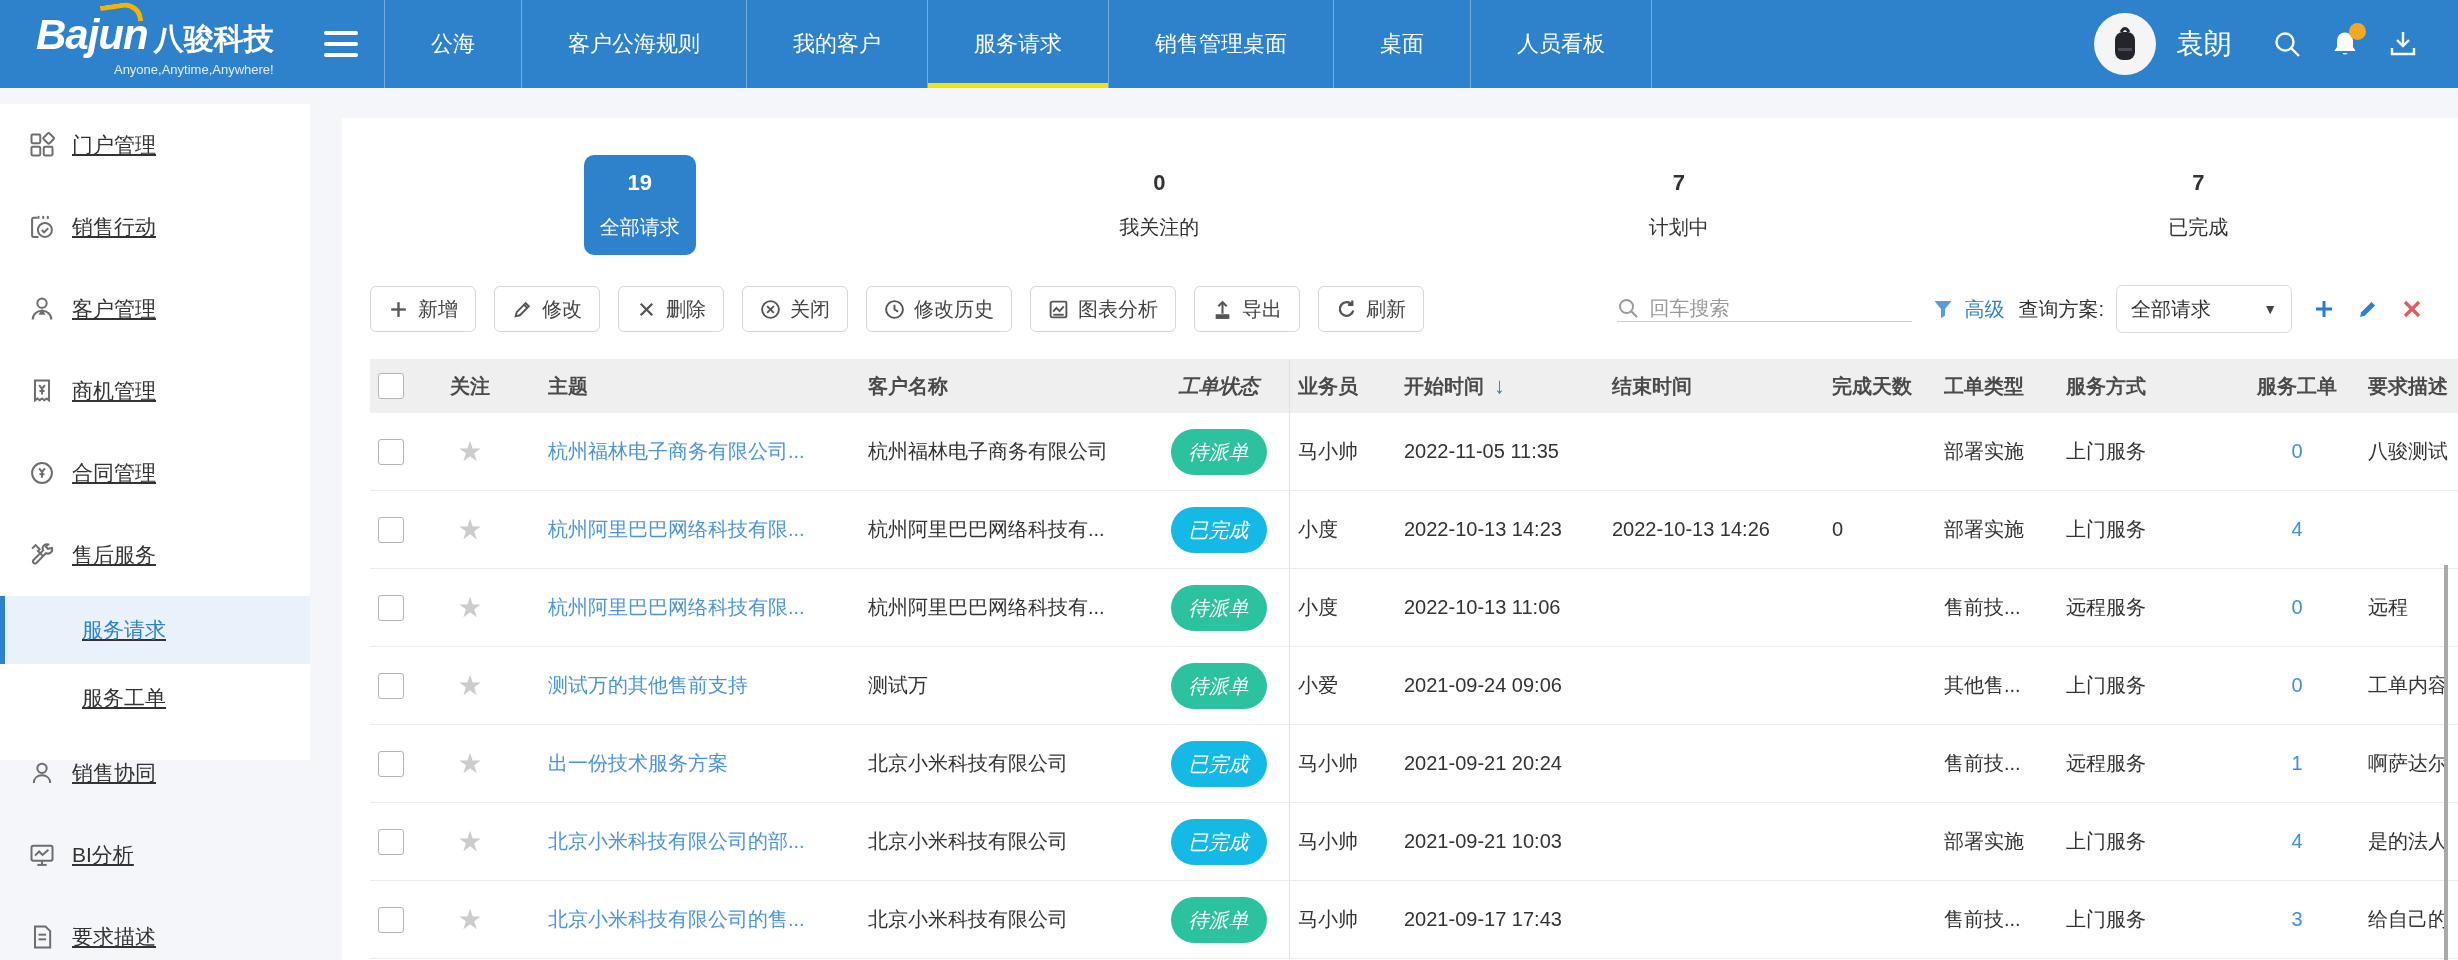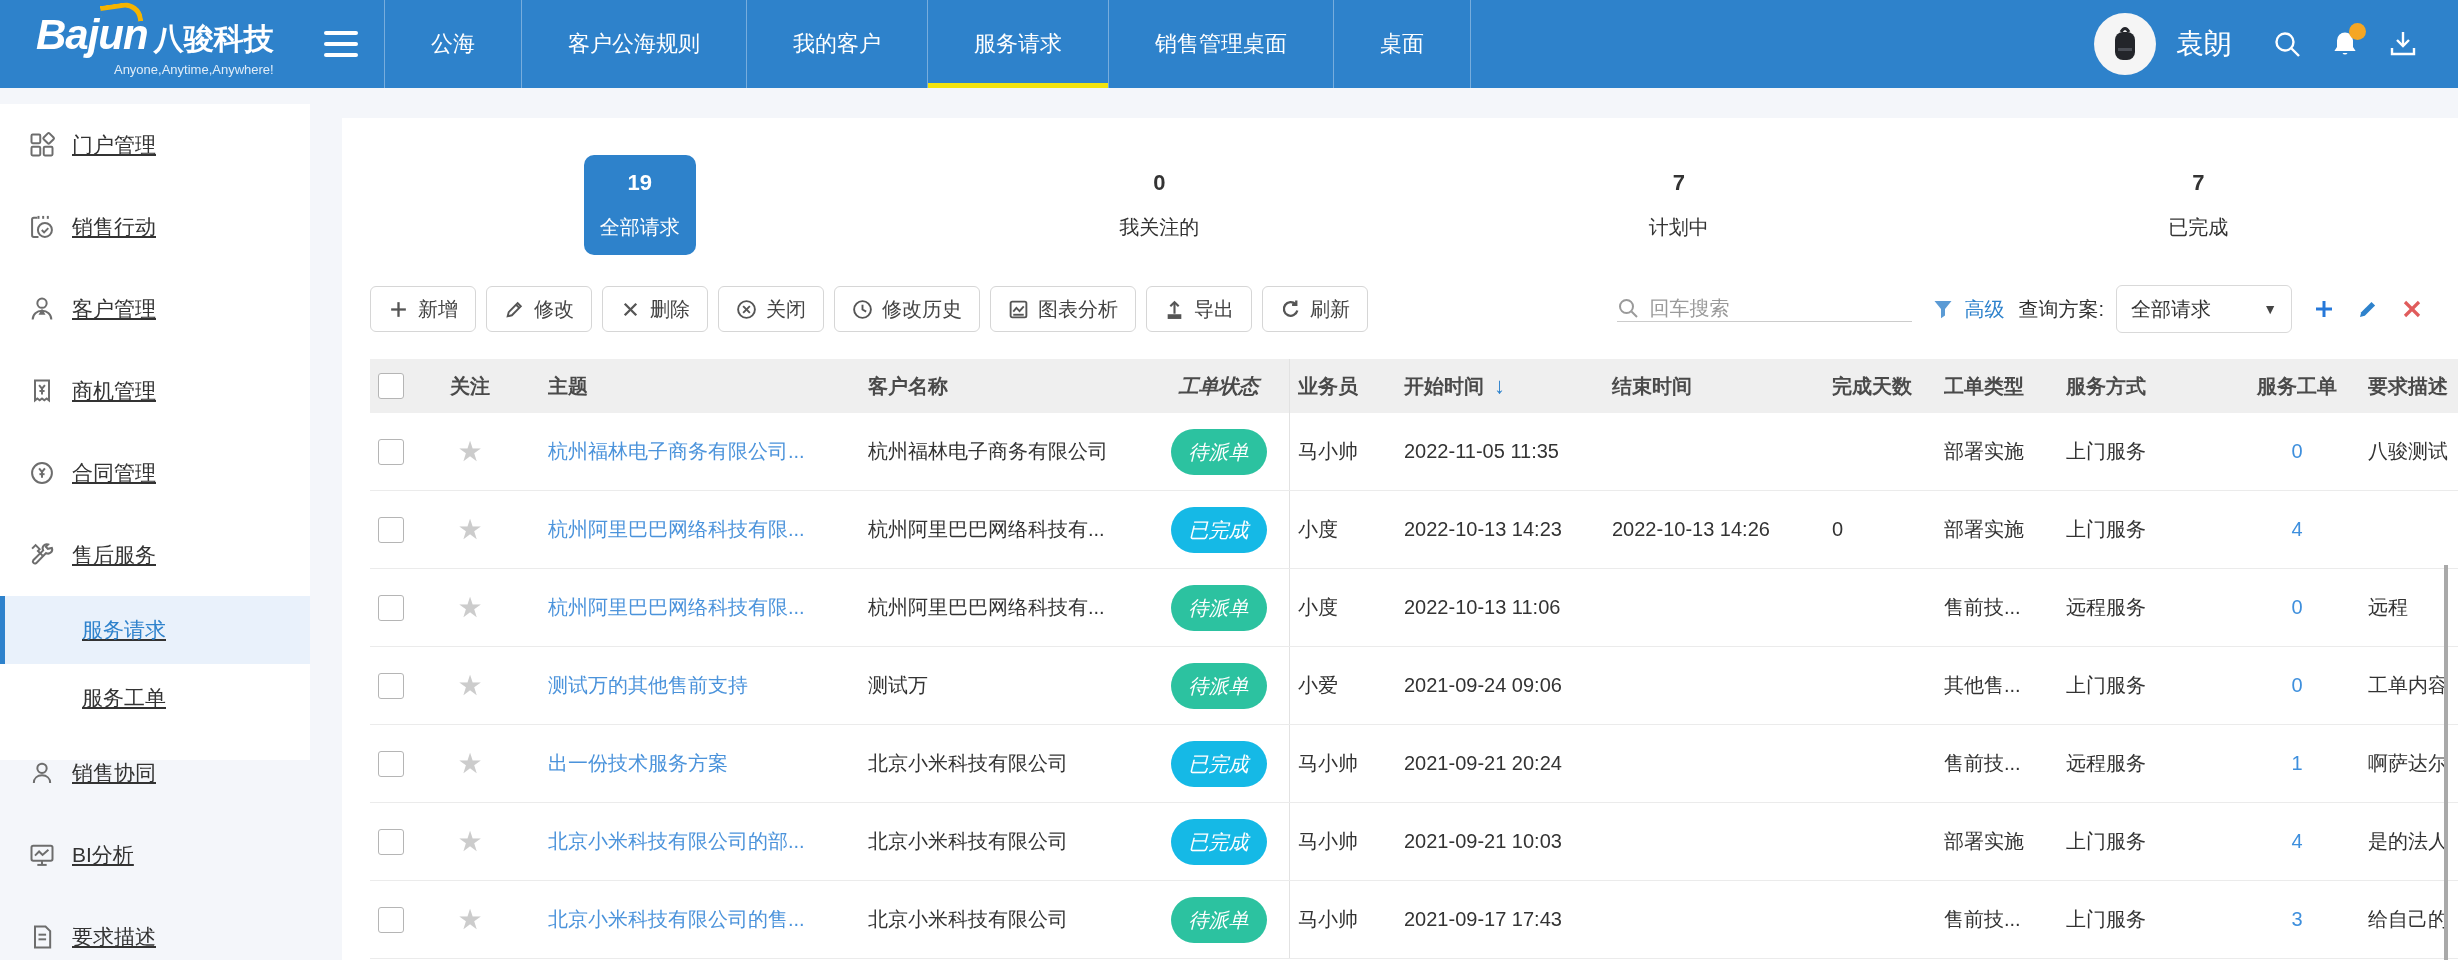--- a/index.html
+++ b/index.html
@@ -58,21 +58,21 @@
   .stats { display:flex; padding:37px 0 0 38px; }
   .stat-col { width:525px; display:flex; justify-content:center; }
   .stat-box { width:112px; height:100px; border-radius:10px; display:flex; flex-direction:column;
     align-items:center; justify-content:center; cursor:pointer; }
   .stat-box .st-val { font-size:22px; font-weight:bold; color:#333; margin-bottom:18px; }
   .stat-box .st-lab { font-size:20px; color:#333; white-space:nowrap; }
   .stat-box.active { background:#2e82cb; }
   .stat-box.active .st-val, .stat-box.active .st-lab { color:#fff; }
 
   
-  .toolbar { display:flex; align-items:center; margin:30px 34px 0 28px; }
+  .toolbar { display:flex; align-items:center; margin:30px 34px 0 28px;gap:8px; }
   .tb-btn { display:inline-flex; align-items:center; height:46px; padding:0 17px; margin-right:10px;
     background:#fff; border:1px solid #d6d6d6; border-radius:6px; font-size:20px; color:#444; cursor:pointer; white-space:nowrap; }
   .tb-btn .t-icon { width:21px; height:21px; margin-right:9px; }
   .tb-right { margin-left:auto; display:flex; align-items:center; }
   .search-wrap { display:flex; align-items:center; border-bottom:1px solid #ccc; padding-bottom:1px; width:295px; }
   .search-wrap .t-icon { width:22px; height:22px; margin-right:10px; flex:none; }
   .search-input { border:none; outline:none; font-size:20px; color:#333; width:100%; background:transparent; }
   .search-input::placeholder { color:#9a9a9a; }
   .funnel { width:22px; height:22px; margin:0 10px 0 20px; cursor:pointer; }
   .adv-link { color:#2e82cc; font-size:20px; cursor:pointer; margin-right:14px; white-space:nowrap; }
@@ -146,20 +146,23 @@
       </div>
     <div class="nav-tab active">
         <span>服务请求</span>
       </div>
     <div class="nav-tab">
         <span>销售管理桌面</span>
       </div>
     <div class="nav-tab">
         <span>桌面</span>
       </div>
+    <div class="nav-tab">
+        <span>人员看板</span>
+      </div>
   </div>
 
   <div class="topbar-right">
     <div class="avatar">
       <svg width="30" height="36" viewBox="0 0 30 36">
         <rect x="5" y="6" width="20" height="28" rx="8" fill="#23252a"></rect>
         <path d="M11 6 q4 -7 8 0" stroke="#23252a" stroke-width="3" fill="none"></path>
         <rect x="8" y="22" width="14" height="3" fill="#4a4d55"></rect>
       </svg>
     </div>

